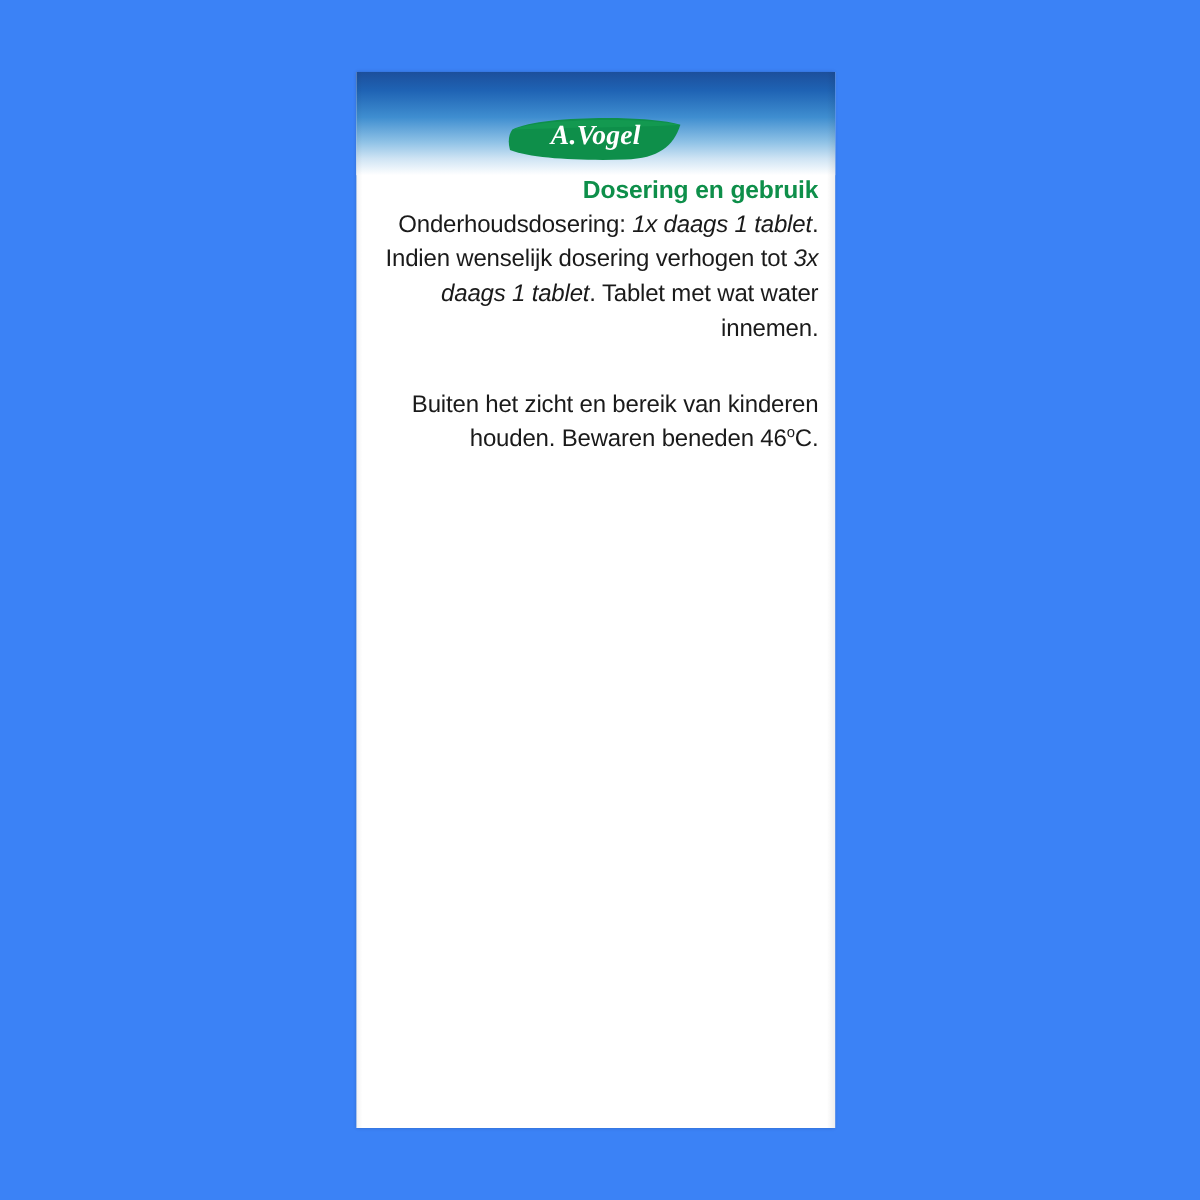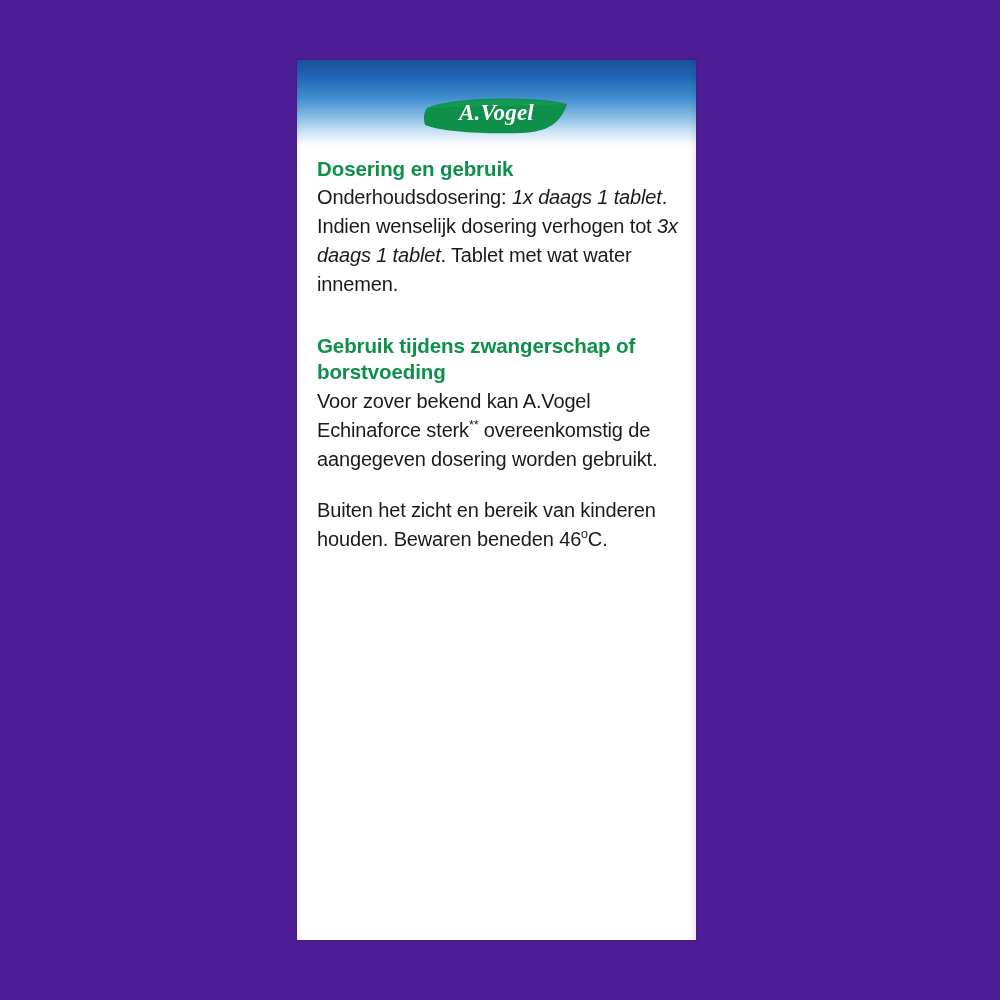--- a/index.html
+++ b/index.html
@@ -8,21 +8,21 @@
     width: 1000px;
     height: 1000px;
     background: #ffffff;
     font-family: "Liberation Sans", sans-serif;
   }
 
   #stage {
     position: relative;
     width: 1000px;
     height: 1000px;
-    background: #4c1d95;
+    background: #3b82f6;
     overflow: hidden;
   }
 
   
   #package {
     position: absolute;
     left: 297px;
     top: 60px;
     width: 399px;
     height: 880px;
@@ -90,23 +90,24 @@
     font-weight: 700;
     letter-spacing: 0.2px;
     padding-bottom: 2px;
     box-sizing: border-box;
   }
 
   
   #content {
     position: absolute;
     left: 20px;
-    top: 96px;
+    top: 86px;
     width: 365px;
     color: #231f20;
+    text-align: right;
   }
 
   .section { margin-bottom: 22px; }
 
   .heading {
     color: #0e8f4a;
     font-size: 20.5px;
     font-weight: 700;
     line-height: 1.28;
     margin-bottom: 1px;
@@ -152,26 +153,20 @@
     <div id="content">
 
       <div class="section">
         <div class="heading">Dosering en gebruik</div>
         <div class="body">
           <span>Onderhoudsdosering: </span><em>1x daags 1 tablet</em><span>. Indien wenselijk dosering verhogen tot </span><em>3x daags 1 tablet</em><span>. Tablet met wat water innemen.</span>
         </div>
         <div class="gap-sm"></div>
       </div>
 
-      <div class="section">
-        <div class="heading">Gebruik tijdens zwangerschap of borstvoeding</div>
-        <div class="body">
-          <span>Voor zover bekend kan A.Vogel Echinaforce sterk</span><sup>**</sup><span> overeenkomstig de aangegeven dosering worden gebruikt.</span>
-        </div>
-      </div>
 
       <div class="section">
         <div class="body">
           <span>Buiten het zicht en bereik van kinderen houden. Bewaren beneden 46</span><sup>o</sup><span>C.</span>
         </div>
       </div>
 
     </div>
   </div>
 </div>

